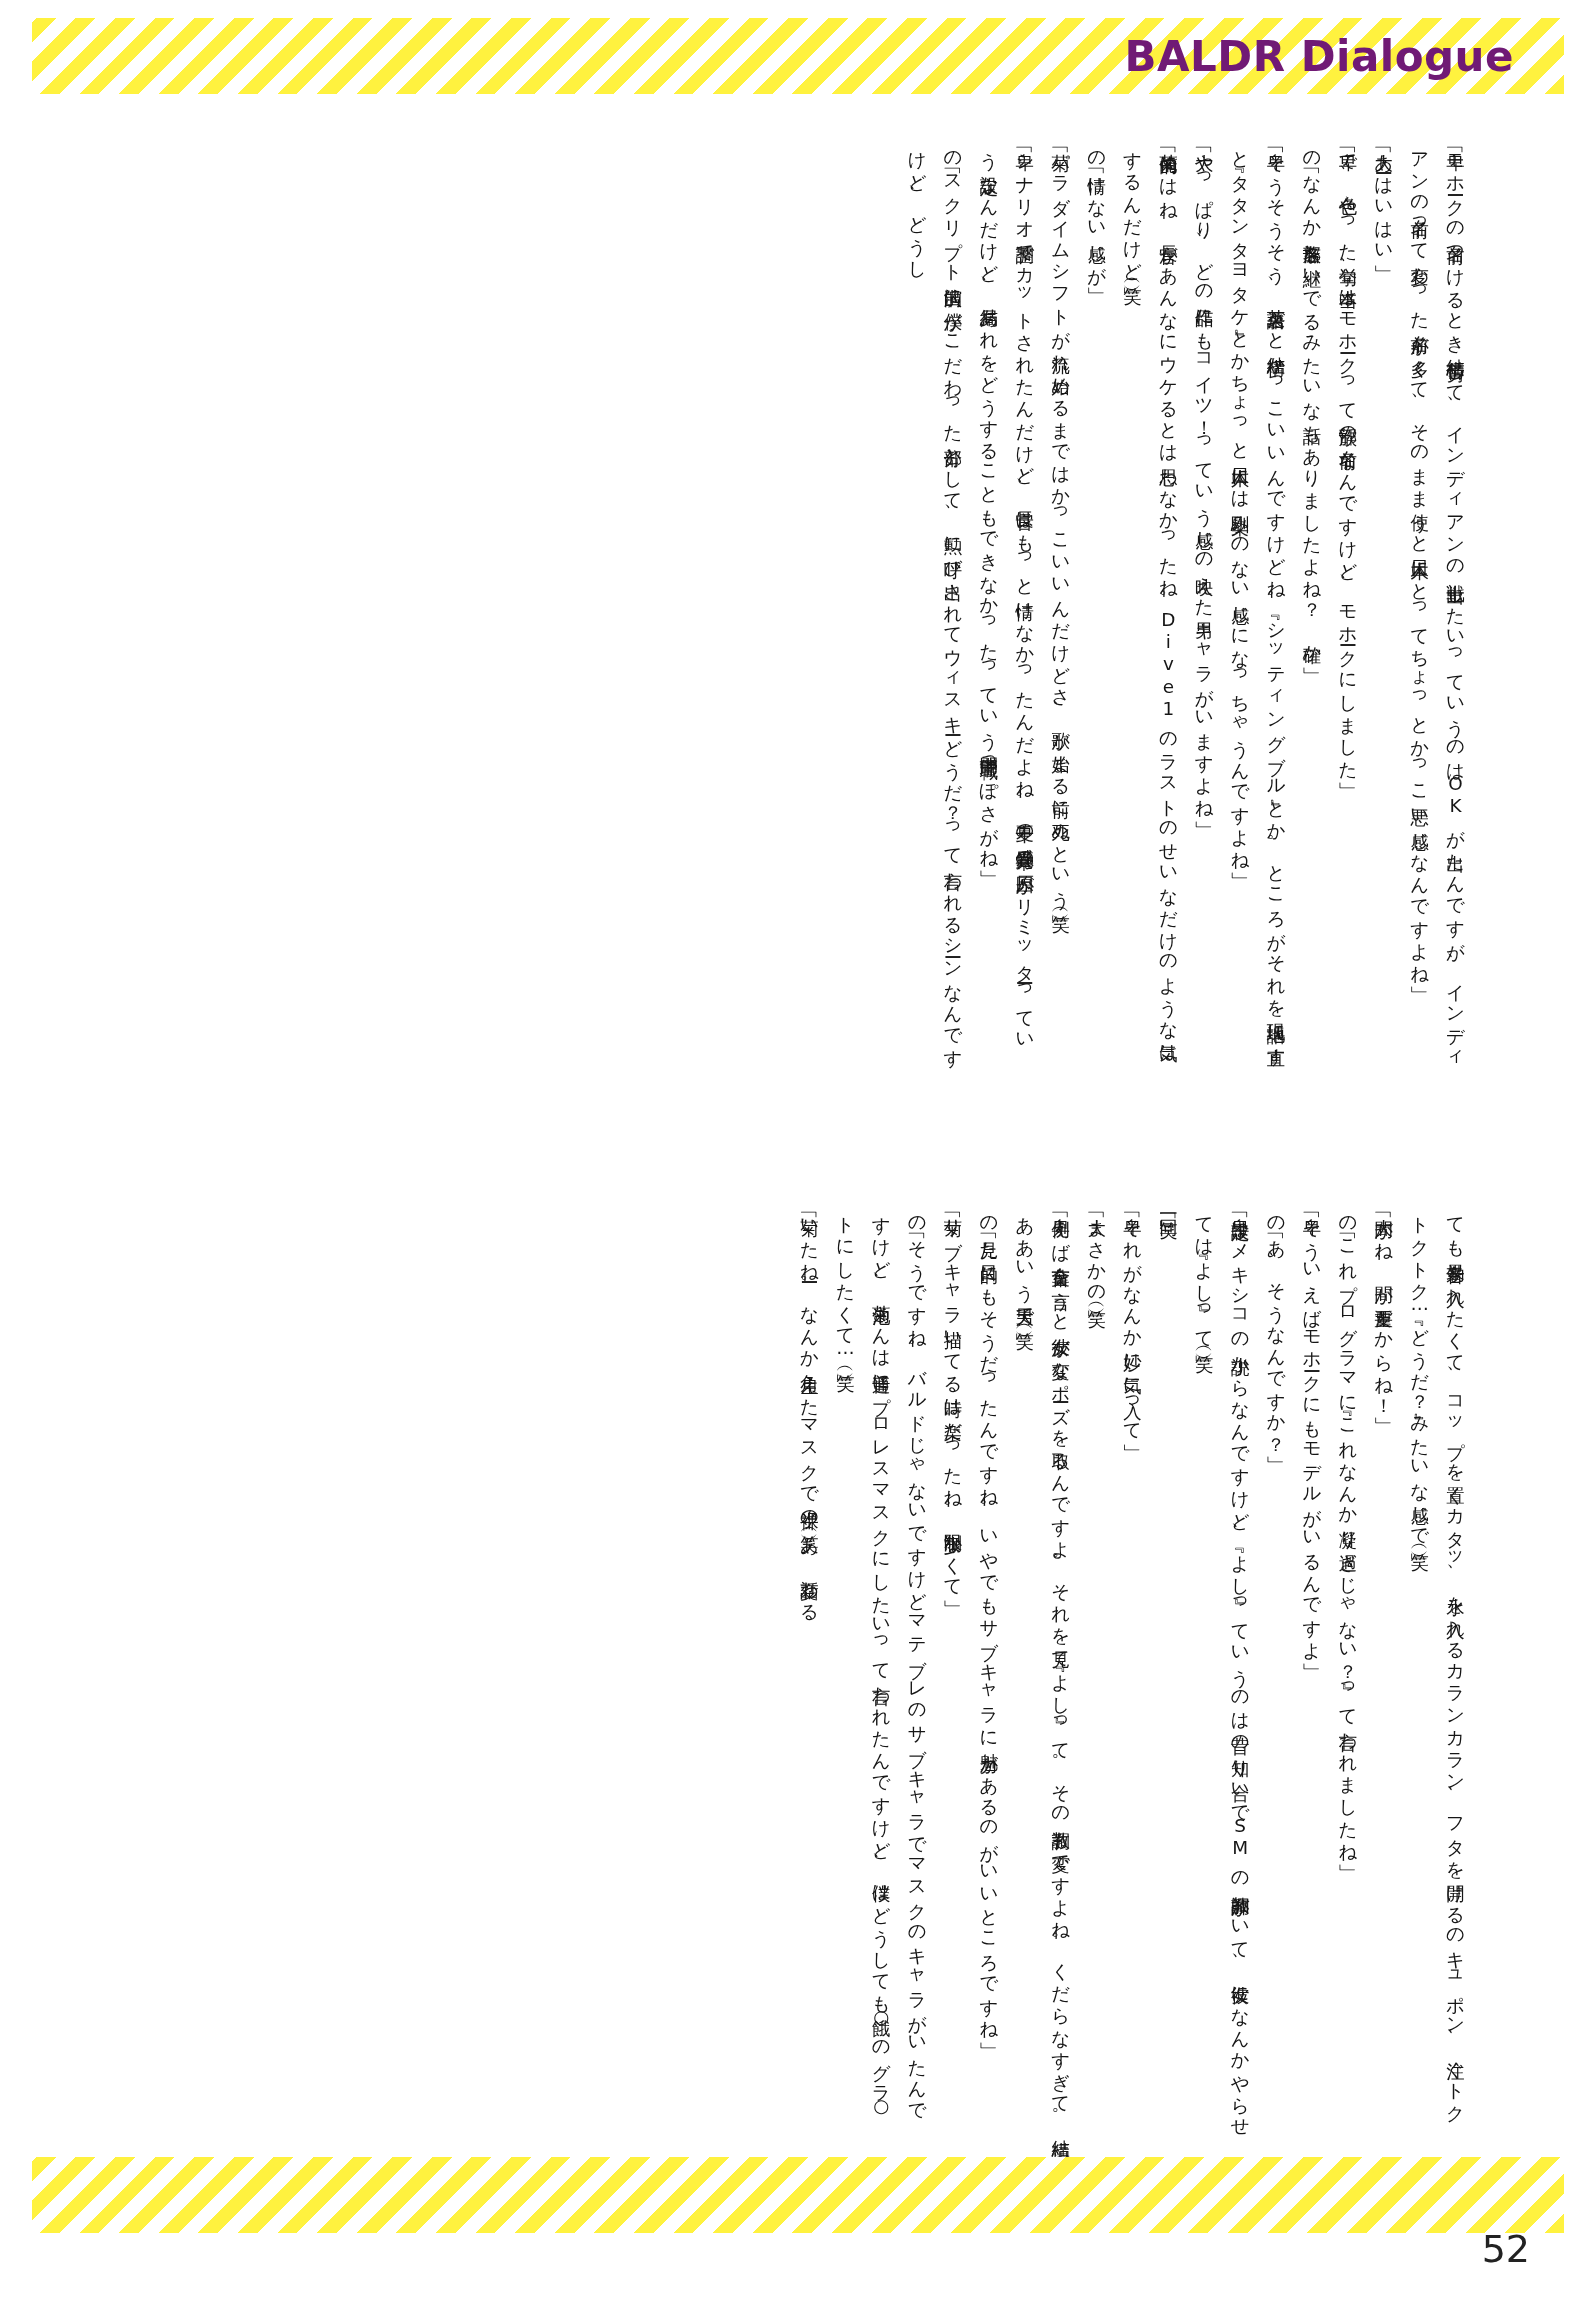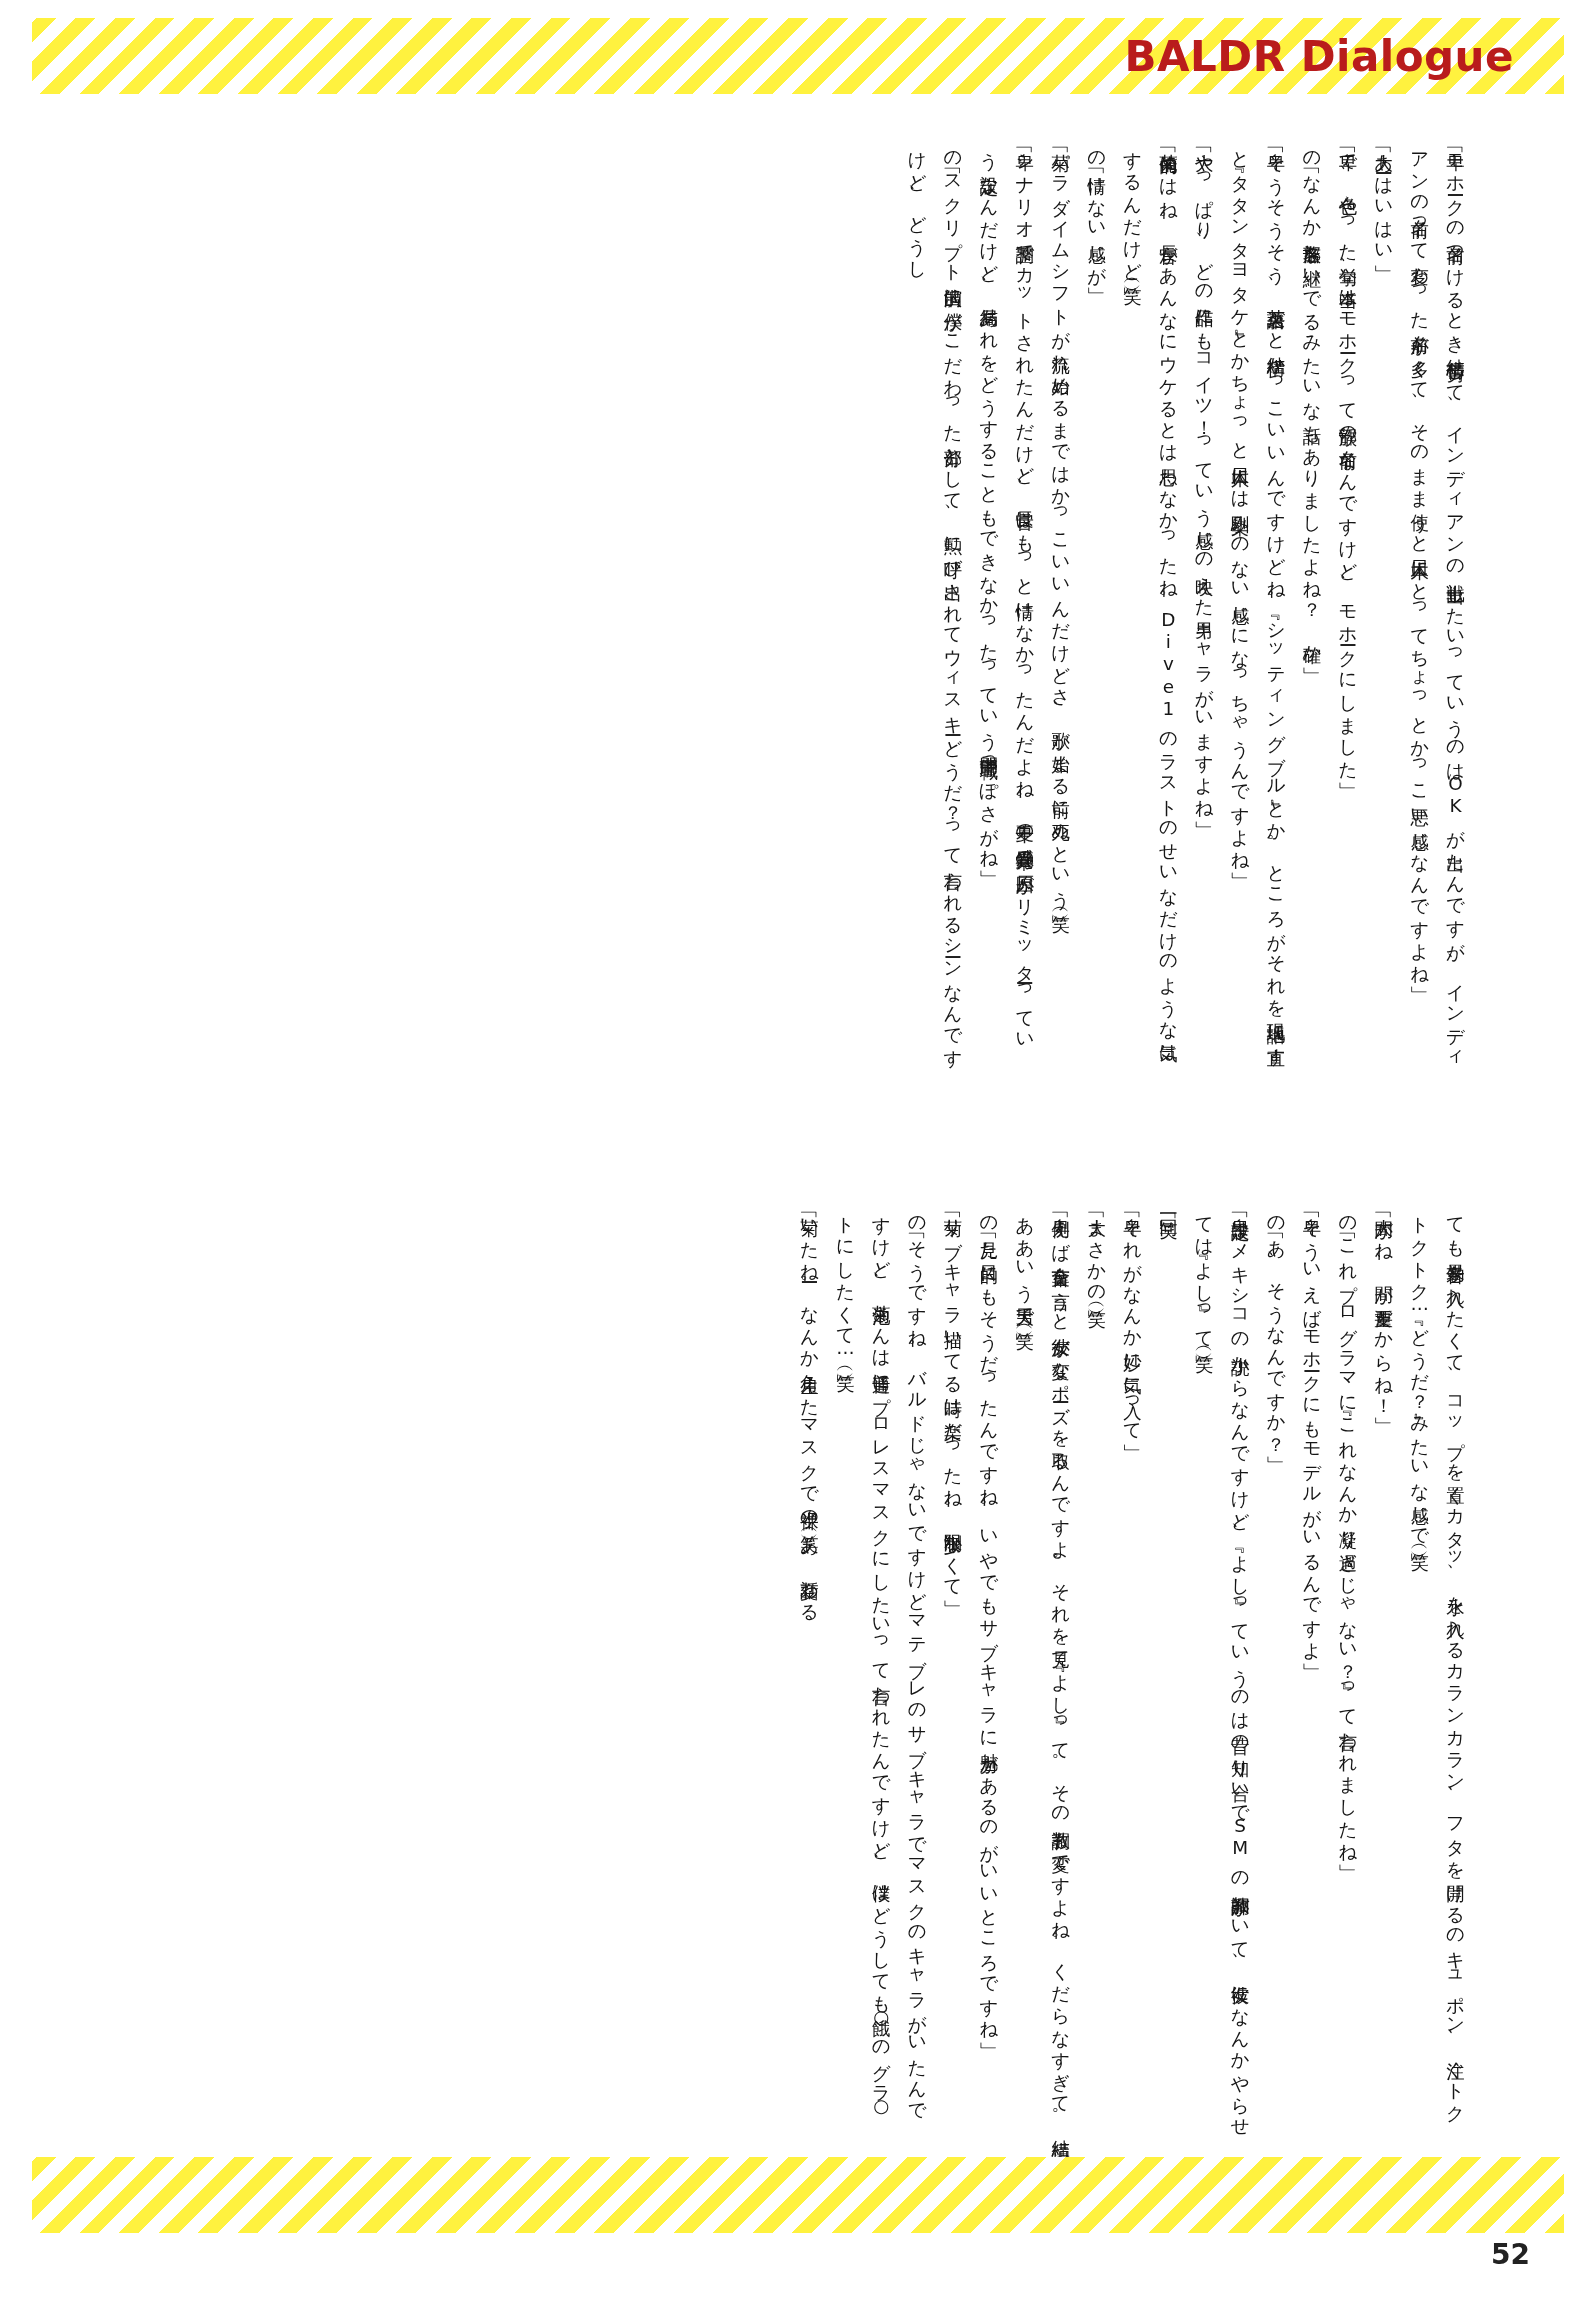--- a/index.html
+++ b/index.html
@@ -39,31 +39,31 @@
     height: 76px;
   }
 
   .header-title {
     position: absolute;
     right: 78px;
     top: 32px;
     font-size: 42px;
     font-weight: bold;
     letter-spacing: 0.5px;
-    color: #b91c1c;
+    color: #701a75;
     font-family: "DejaVu Sans", "Liberation Sans", sans-serif;
     z-index: 5;
   }
 
   .page-number {
     position: absolute;
     right: 62px;
     bottom: 28px;
-    font-size: 28px;
-    font-weight: bold;
+    font-size: 38px;
+    font-weight: normal;
     color: #222222;
     font-family: "DejaVu Sans", "Liberation Sans", sans-serif;
   }
 
   
   .block {
     position: absolute;
     writing-mode: vertical-rl;
     text-orientation: upright;
     font-size: 18.4px;

